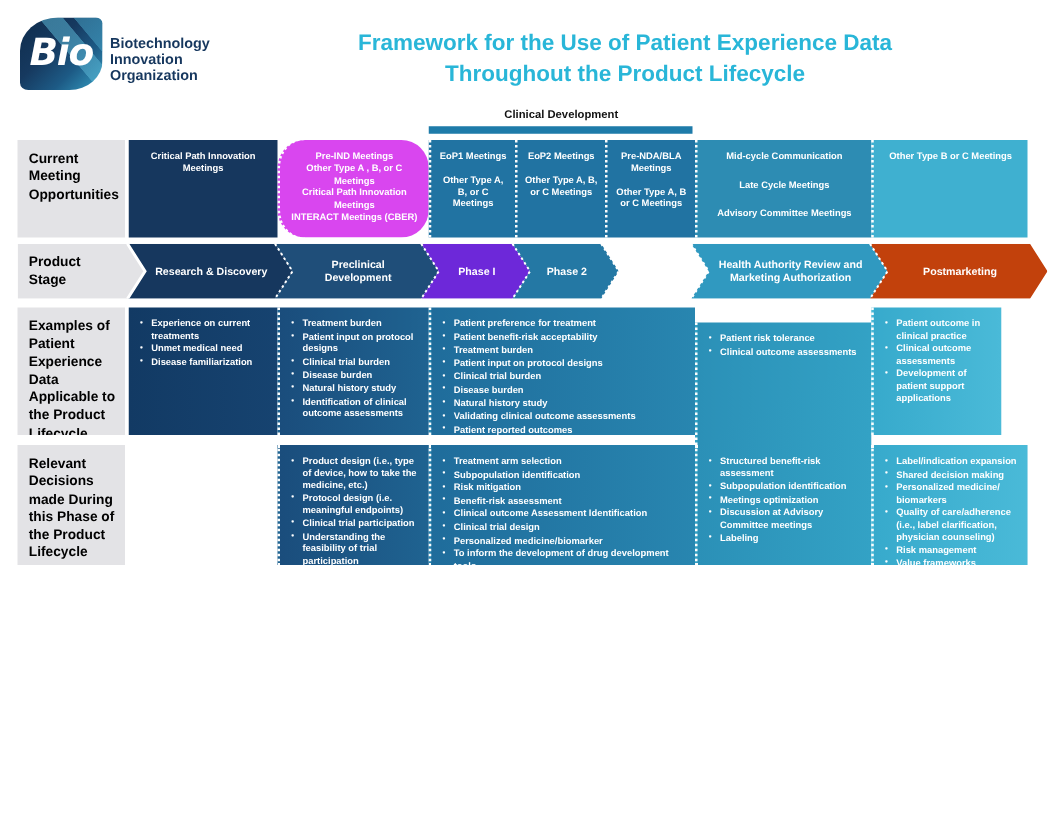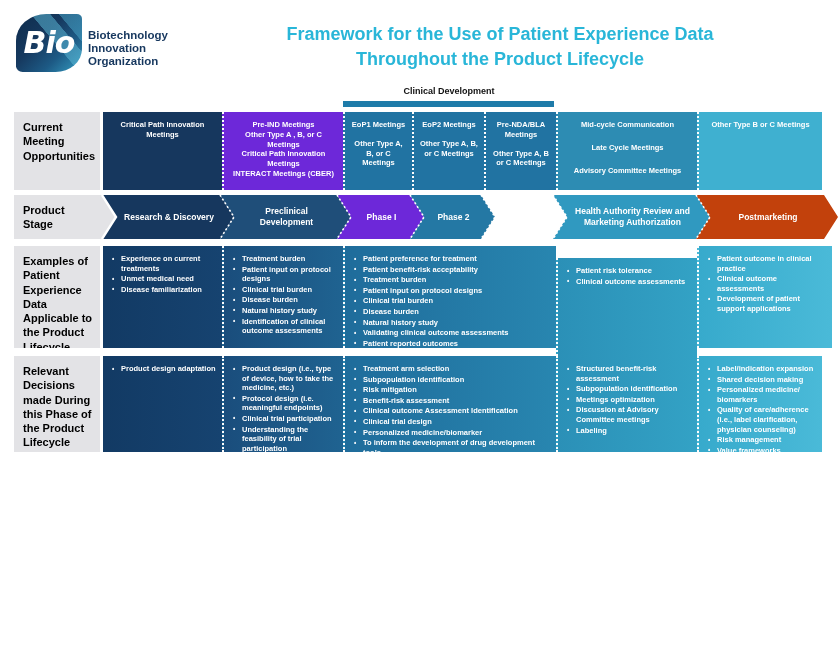--- a/index.html
+++ b/index.html
@@ -47,21 +47,21 @@
   ul.meeting-list.spaced li + li { margin-top: 9px; }
   ul.meeting-list.spaced-lg li + li { margin-top: 13px; }
 
   ul.bullet-list { list-style: none; padding: 8px 6px 4px 9px; }
   ul.bullet-list li { position: relative; padding-left: 9px; font-size: 7.5px; font-weight: bold;
     color: #fff; line-height: 1.28; margin-bottom: 1px; }
   ul.bullet-list li::before { content: "\2022"; position: absolute; left: 0; top: 0.5px; font-size: 6.5px; }
 
   
   .c-navy1 { background: #16375e; }
-  .c-navy2 { background: #6d28d9; }
+  .c-navy2 { background: #d946ef; border-radius: 22px; }
   .c-clin  { background: #2173a2; }
   .c-ha    { background: #2d8cb3; }
   .c-pm    { background: #3fb0d0; }
 
   
   .g-navy1 { background: linear-gradient(90deg, #123a64, #164370); }
   .g-navy2 { background: linear-gradient(90deg, #1a4d7c, #1f6391); }
   .g-clin  { background: linear-gradient(90deg, #1f6c9b, #2886b0); }
   .g-ha    { background: linear-gradient(90deg, #2b90b7, #33a2c5); }
   .g-pm    { background: linear-gradient(90deg, #37aacc, #4abad8); }
@@ -193,34 +193,29 @@
         <li>Validating clinical outcome assessments</li>
         <li>Patient reported outcomes</li>
       </ul>
   </div>
   <div class="cell g-ha dotted-l" style="left:556px; top:258px; width:141px; height:102px;">
     <ul class="bullet-list">
         <li>Patient risk tolerance</li>
         <li>Clinical outcome assessments</li>
       </ul>
   </div>
-  <div class="cell g-pm dotted-l" style="left:697px; top:246px; width:135px; height:102px;">
+  <div class="cell g-pm dotted-l" style="left:697px; top:246px; width:104px; height:102px;">
     <ul class="bullet-list">
         <li>Patient outcome in clinical practice</li>
         <li>Clinical outcome assessments</li>
         <li>Development of patient support applications</li>
       </ul>
   </div>
 
   <div class="cell row-head" style="left:14px; top:356px; width:86px; height:96px;">Relevant Decisions made During this Phase of the Product Lifecycle</div>
-  <div class="cell g-navy1" style="left:103px; top:356px; width:119px; height:96px;">
-    <ul class="bullet-list">
-        <li>Product design adaptation</li>
-      </ul>
-  </div>
   <div class="cell g-navy2 dotted-l" style="left:222px; top:356px; width:121px; height:96px;">
     <ul class="bullet-list">
         <li>Product design (i.e., type of device, how to take the medicine, etc.)</li>
         <li>Protocol design (i.e. meaningful endpoints)</li>
         <li>Clinical trial participation</li>
         <li>Understanding the feasibility of trial participation</li>
       </ul>
   </div>
   <div class="cell g-clin dotted-l" style="left:343px; top:356px; width:213px; height:96px;">
     <ul class="bullet-list">

